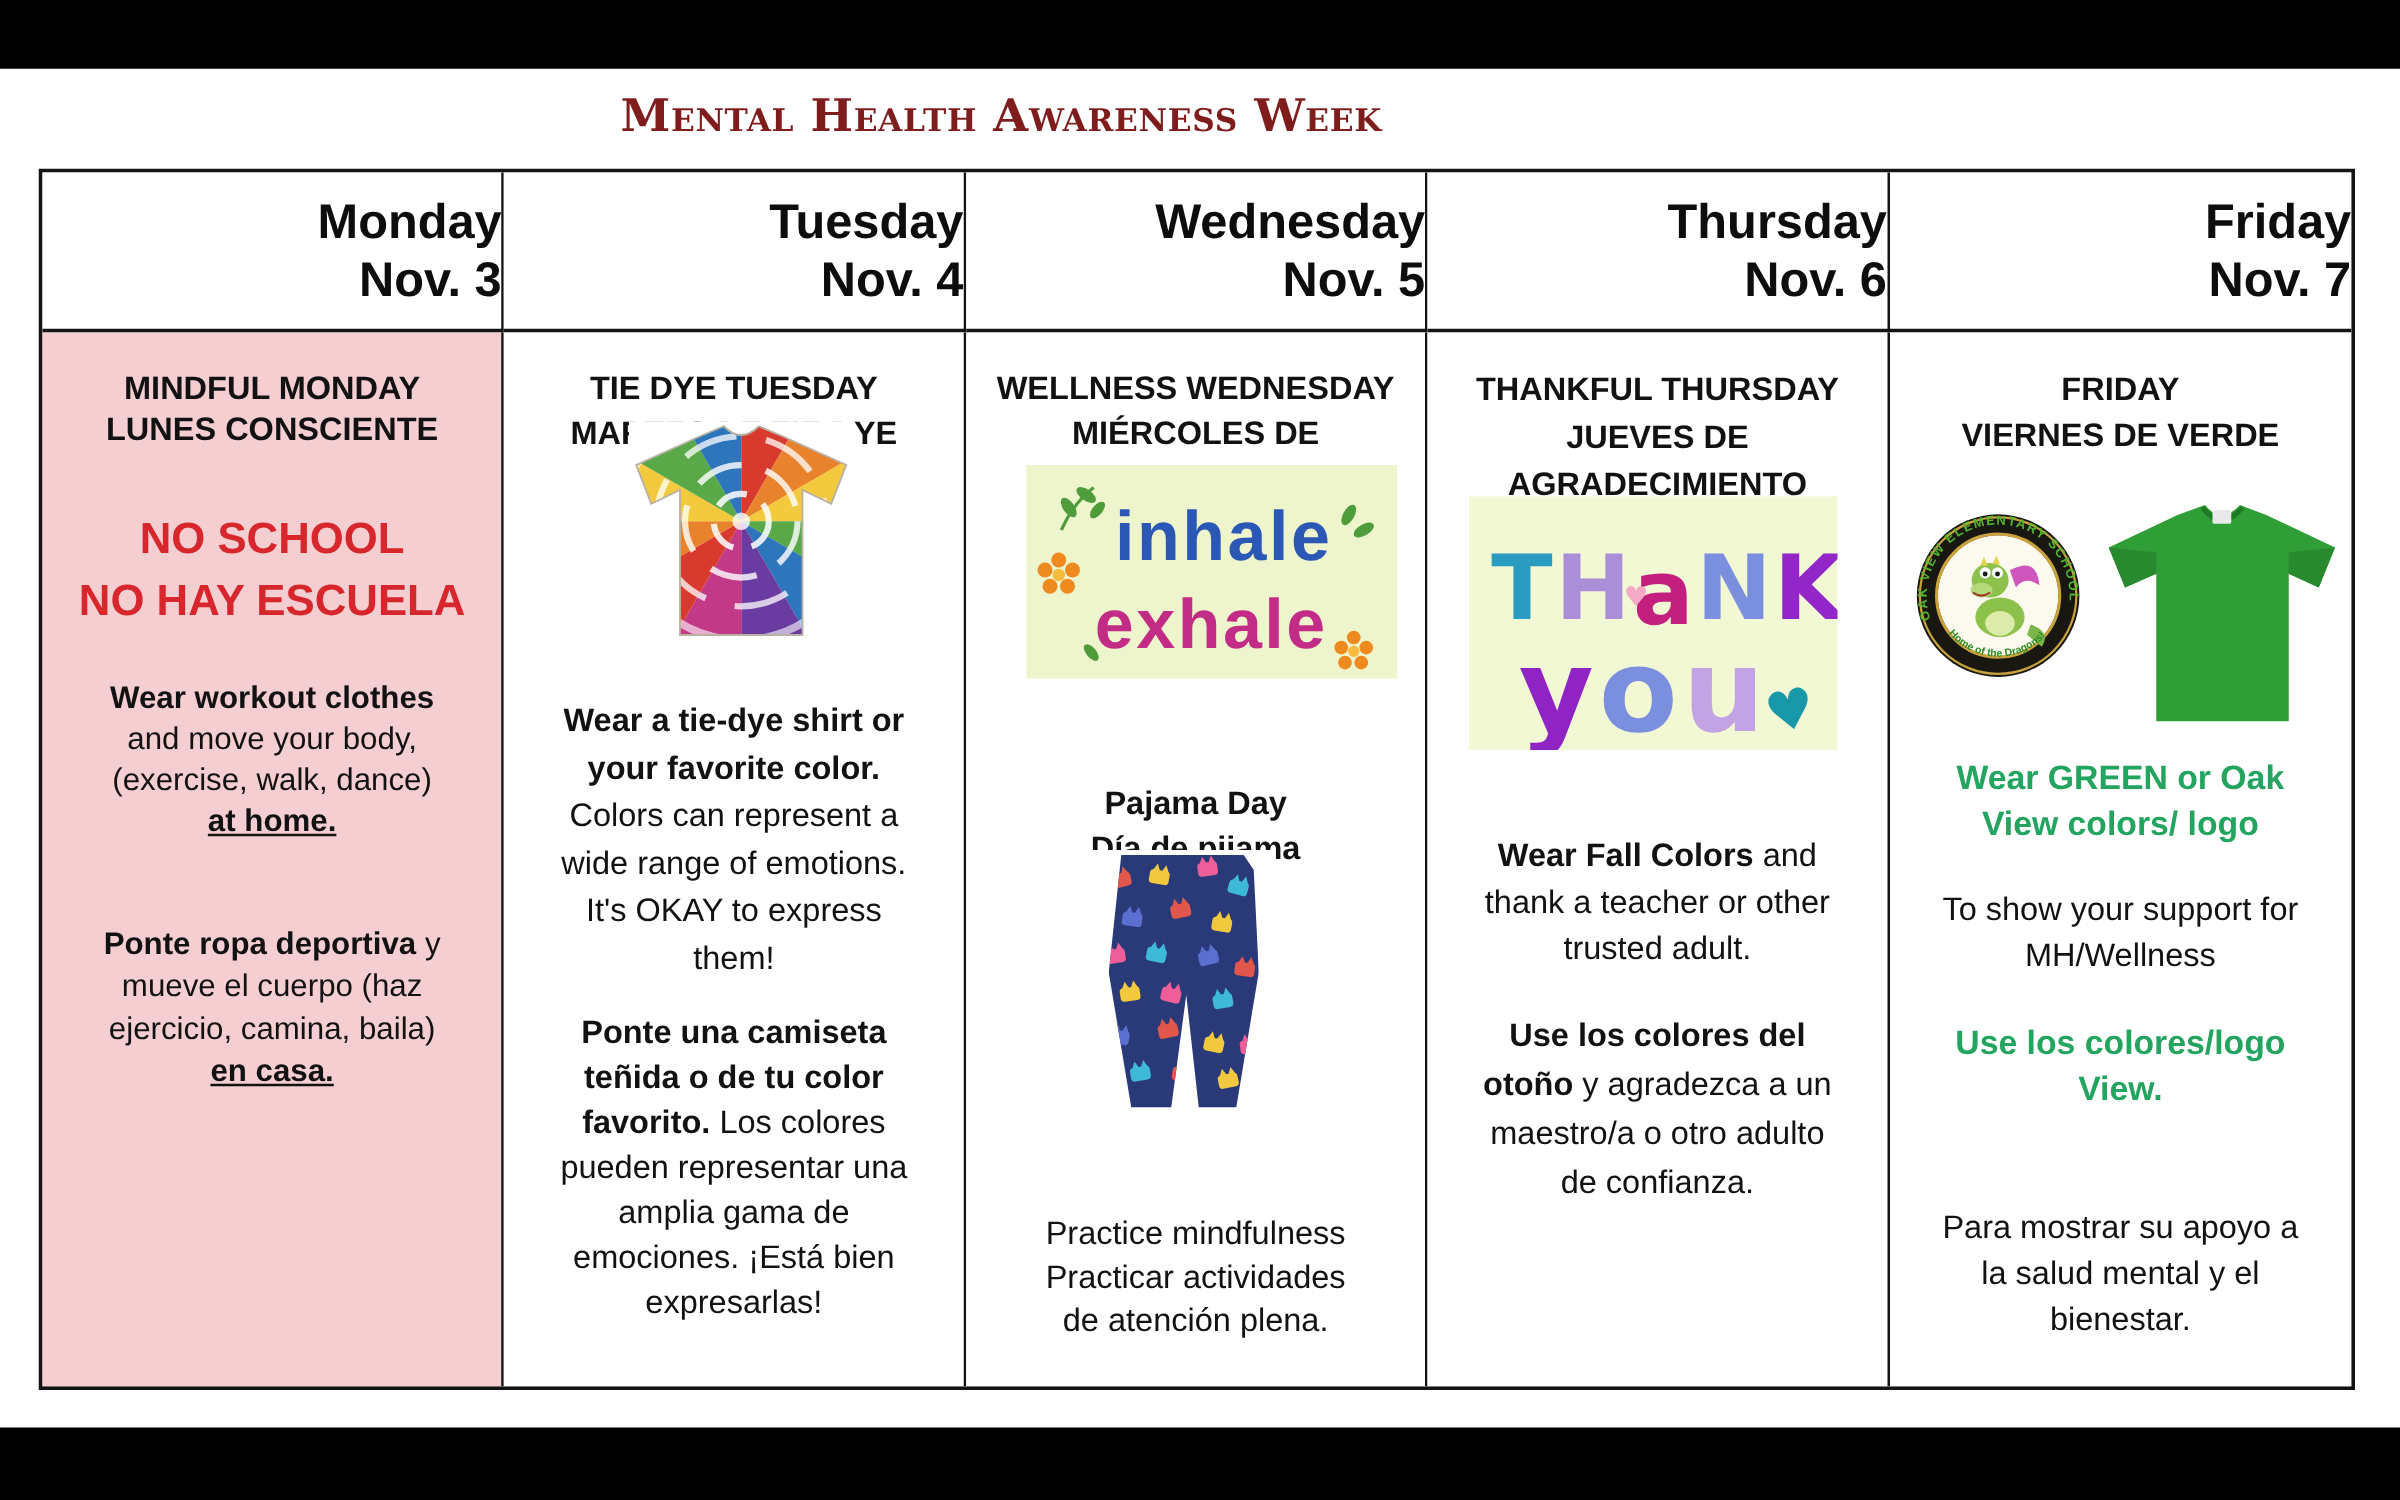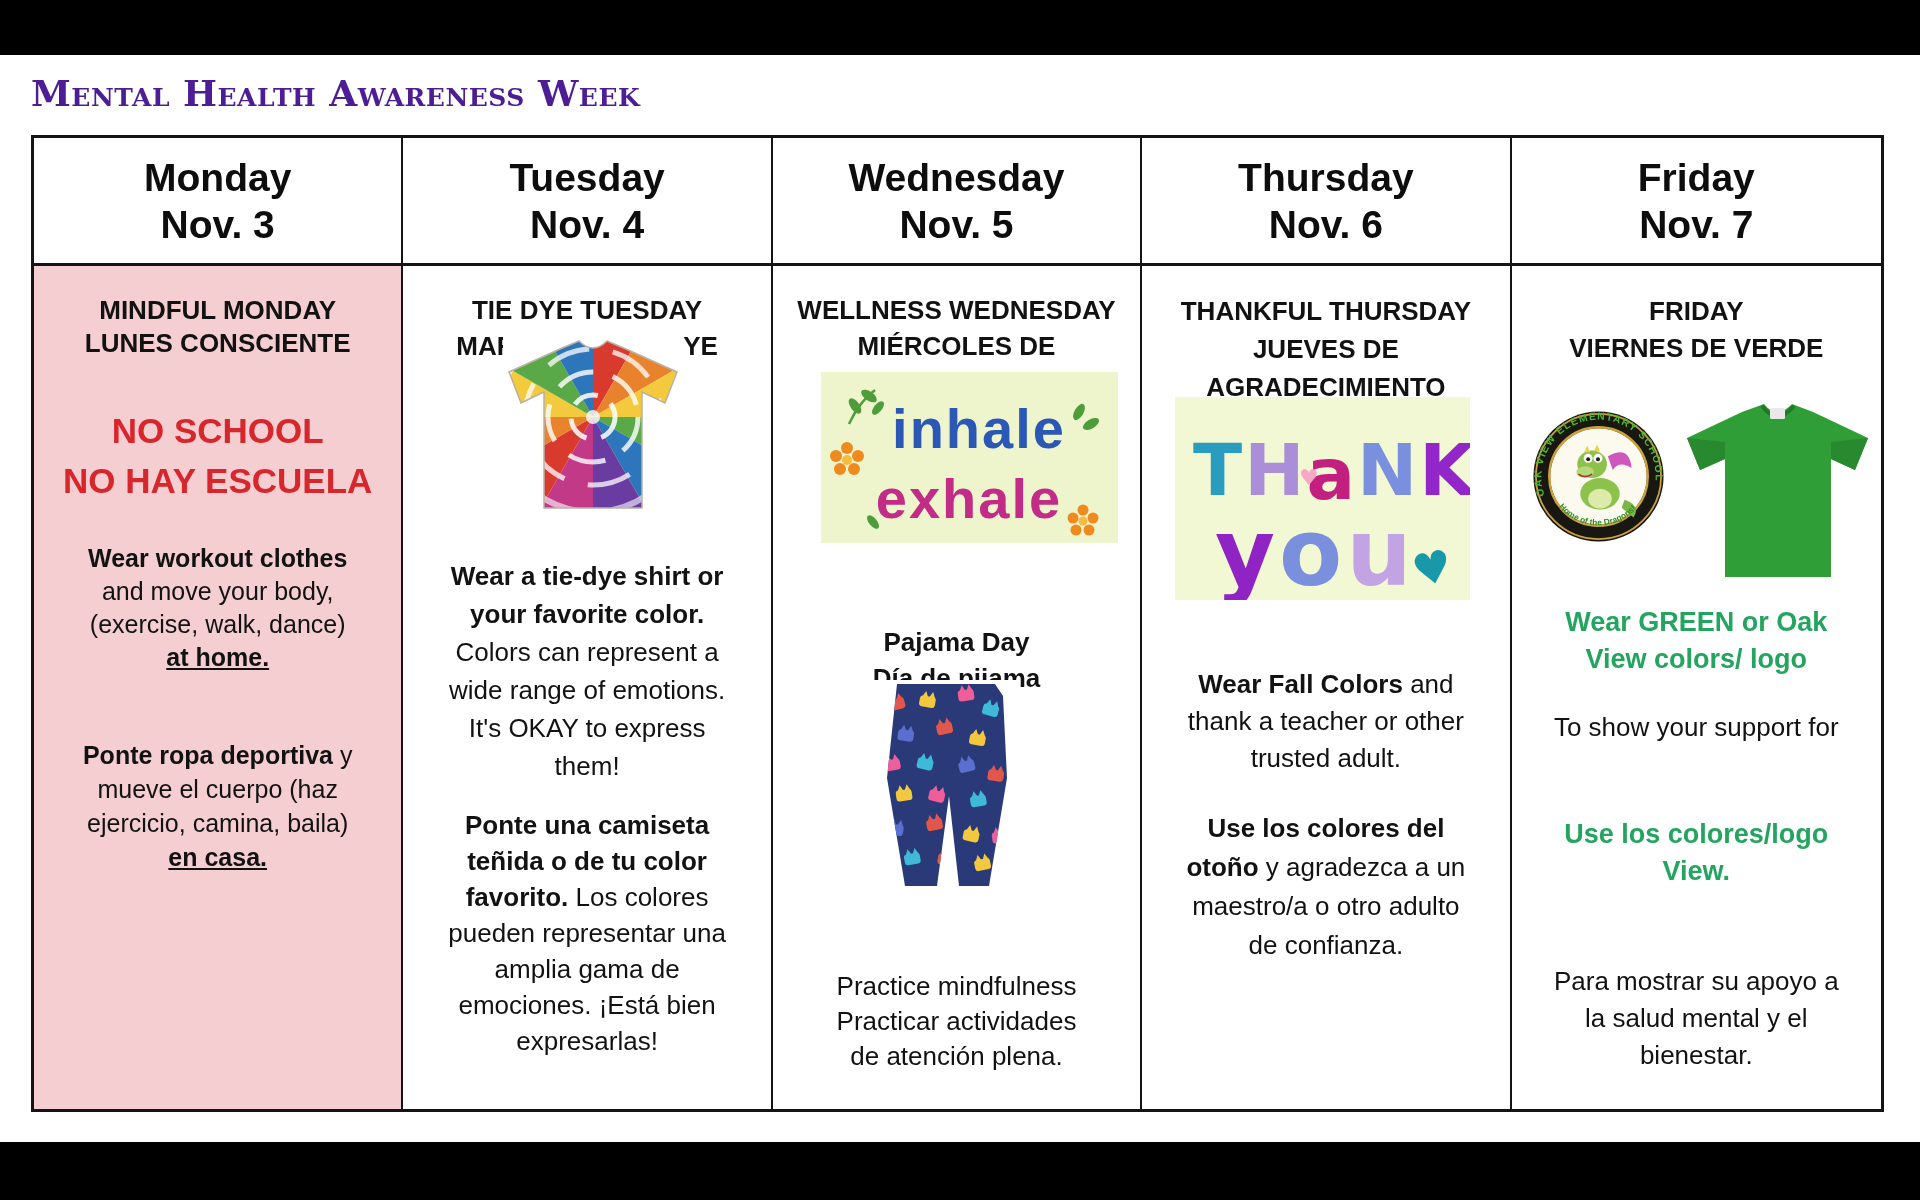--- a/index.html
+++ b/index.html
@@ -2,28 +2,28 @@
 <html style="--monday_bg: #f4ced1; --red_text: #d7262c; --green_text: #23a45f; --shirt_green: #2f9e36; --pale_bg: #eef5cd; --thank_bg: #f2f7d4; --border: #141414; --ink: #121212;"><head>
 <meta charset="utf-8">
 <style>
   *{margin:0;padding:0;box-sizing:border-box}
   html,body{width:1920px;height:1200px;background:#000;overflow:hidden;
     font-family:"Liberation Sans",sans-serif;color:var(--ink,#121212)}
   .bar{position:absolute;left:0;width:1920px;background:#000}
   .bar.top{top:0;height:55px}
   .bar.bottom{top:1142px;height:58px}
   .paper{position:absolute;top:55px;left:0;width:1920px;height:1087px;background:#fff}
-  .title{position:absolute;left:31px;top:16px;width:1504px;text-align:left;
+  .title{position:absolute;left:49px;top:16px;width:1504px;text-align:center;
     font-family:"DejaVu Serif",serif;font-weight:700;font-size:36px;line-height:44px;
-    font-variant:small-caps;letter-spacing:.5px;color:#4c1d95}
+    font-variant:small-caps;letter-spacing:.5px;color:#7f1d1d}
   .cal{position:absolute;left:31px;top:80px;width:1853px;height:977px;
     border:3px solid var(--border,#141414);display:grid;
     grid-template-columns:repeat(5,1fr);grid-template-rows:128px 1fr}
   .hcell{border-right:2px solid var(--border,#141414);border-bottom:3px solid var(--border,#141414);
-    display:flex;flex-direction:column;align-items:center;justify-content:center;background:#fff}
+    display:flex;flex-direction:column;align-items:flex-end;justify-content:center;background:#fff}
   .hcell.c5,.bcell.c5{border-right:none}
   .dayname,.daydate{font-weight:700;font-size:39px;line-height:47px;color:#0d0d0d}
   .bcell{position:relative;border-right:2px solid var(--border,#141414);background:#fff;overflow:hidden}
   .bcell.mon{background:var(--monday_bg,#f4ced1)}
   .blk{position:absolute;left:6px;right:6px;text-align:center;z-index:1}
   .line{display:block}
   .seg{white-space:pre-wrap}
   .b{font-weight:700}
   .r{font-weight:400}
   .bu{font-weight:700;text-decoration:underline}
@@ -337,20 +337,21 @@
           <path d="M82,6 Q97,26 114,6" stroke="#1f7a26" stroke-width="4" fill="none"></path>
           <rect x="90" y="8" width="15" height="11" rx="1.5" fill="#e9e9e9"></rect>
         </svg>
       </div>
       <div class="blk f-g1">
         <div class="line">Wear GREEN or Oak</div>
         <div class="line">View colors/ logo</div>
       </div>
       <div class="blk f-b1">
         <div class="line">To show your support for</div>
+        <div class="line">MH/Wellness</div>
       </div>
       <div class="blk f-g2">
         <div class="line">Use los colores/logo</div>
         <div class="line">View.</div>
       </div>
       <div class="blk f-b2">
         <div class="line">Para mostrar su apoyo a</div>
         <div class="line">la salud mental y el</div>
         <div class="line">bienestar.</div>
       </div>

